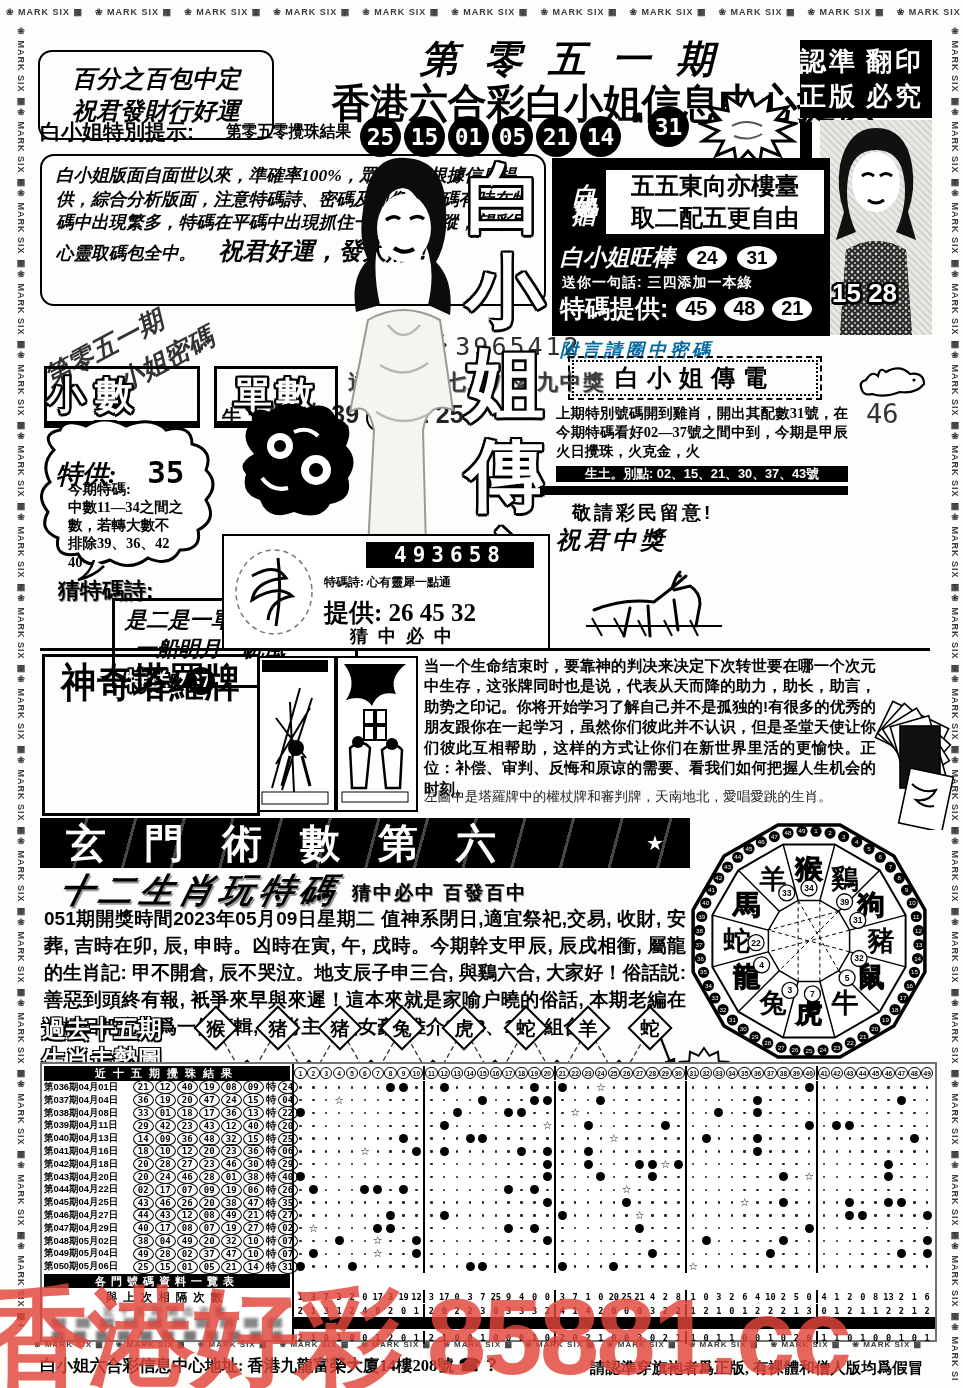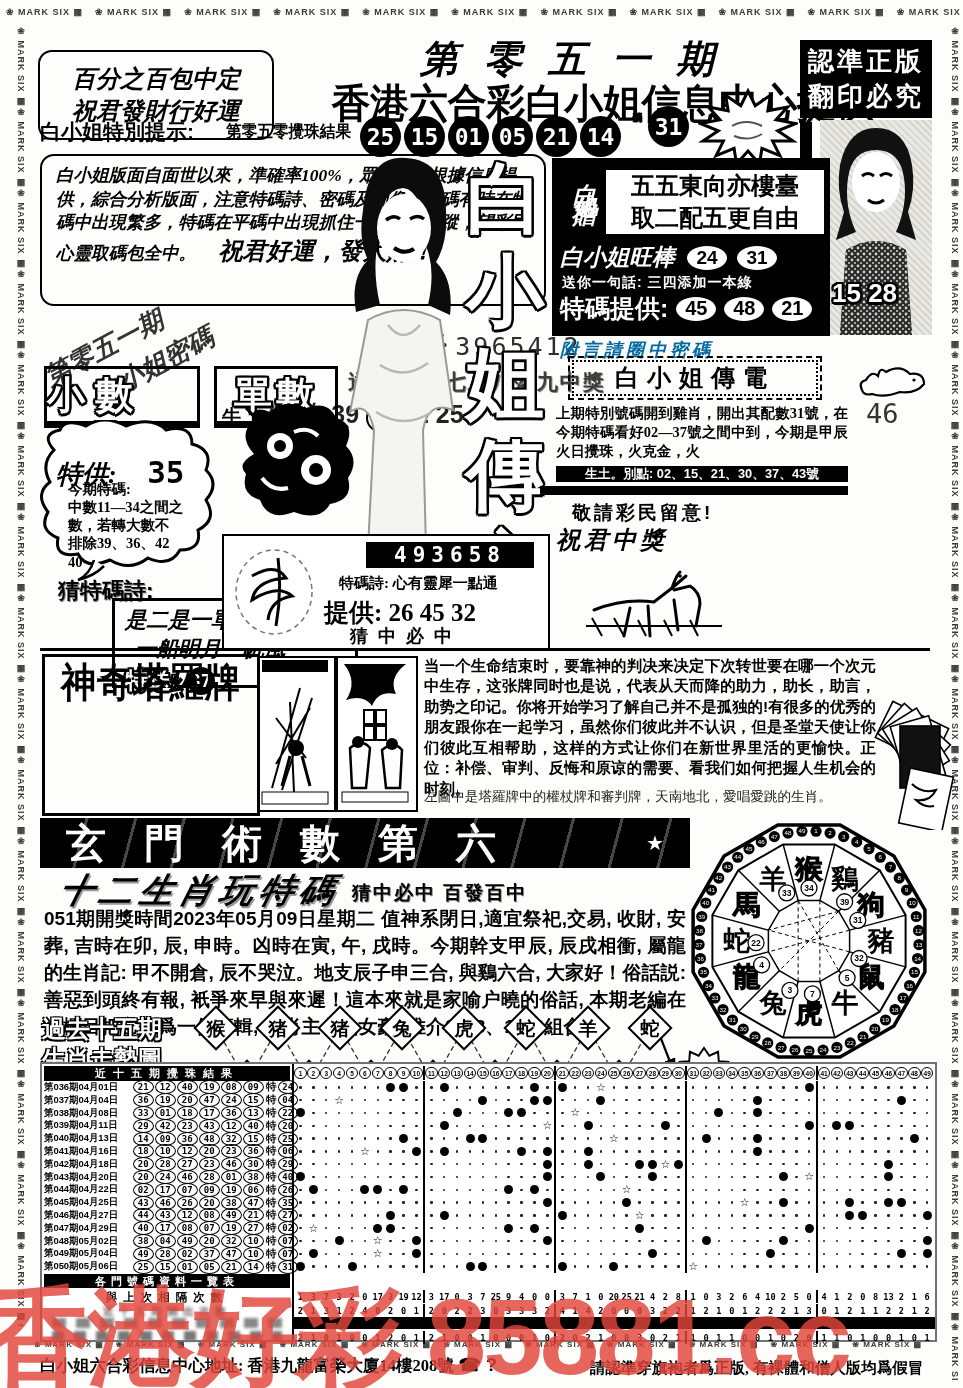--- a/index.html
+++ b/index.html
@@ -55,21 +55,21 @@
 <div class="abs strip strip-v" style="left:2px;top:26px;width:24px;height:1300px;"><span class="pat-unit">❀ MARK SIX ▦</span><span class="pat-unit">❀ MARK SIX ▦</span><span class="pat-unit">❀ MARK SIX ▦</span><span class="pat-unit">❀ MARK SIX ▦</span><span class="pat-unit">❀ MARK SIX ▦</span><span class="pat-unit">❀ MARK SIX ▦</span><span class="pat-unit">❀ MARK SIX ▦</span><span class="pat-unit">❀ MARK SIX ▦</span><span class="pat-unit">❀ MARK SIX ▦</span><span class="pat-unit">❀ MARK SIX ▦</span><span class="pat-unit">❀ MARK SIX ▦</span><span class="pat-unit">❀ MARK SIX ▦</span><span class="pat-unit">❀ MARK SIX ▦</span><span class="pat-unit">❀ MARK SIX ▦</span><span class="pat-unit">❀ MARK SIX ▦</span><span class="pat-unit">❀ MARK SIX ▦</span><span class="pat-unit">❀ MARK SIX ▦</span></div>
 <div class="abs strip strip-v" style="left:936px;top:26px;width:24px;height:1356px;"><span class="pat-unit">❀ MARK SIX ▦</span><span class="pat-unit">❀ MARK SIX ▦</span><span class="pat-unit">❀ MARK SIX ▦</span><span class="pat-unit">❀ MARK SIX ▦</span><span class="pat-unit">❀ MARK SIX ▦</span><span class="pat-unit">❀ MARK SIX ▦</span><span class="pat-unit">❀ MARK SIX ▦</span><span class="pat-unit">❀ MARK SIX ▦</span><span class="pat-unit">❀ MARK SIX ▦</span><span class="pat-unit">❀ MARK SIX ▦</span><span class="pat-unit">❀ MARK SIX ▦</span><span class="pat-unit">❀ MARK SIX ▦</span><span class="pat-unit">❀ MARK SIX ▦</span><span class="pat-unit">❀ MARK SIX ▦</span><span class="pat-unit">❀ MARK SIX ▦</span><span class="pat-unit">❀ MARK SIX ▦</span><span class="pat-unit">❀ MARK SIX ▦</span></div>
 <div class="abs strip" style="left:28px;top:1338px;width:900px;height:14px;line-height:14px;font-size:8px;"><span class="pat-unit">❀ MARK SIX ▦</span><span class="pat-unit">❀ MARK SIX ▦</span><span class="pat-unit">❀ MARK SIX ▦</span><span class="pat-unit">❀ MARK SIX ▦</span><span class="pat-unit">❀ MARK SIX ▦</span><span class="pat-unit">❀ MARK SIX ▦</span><span class="pat-unit">❀ MARK SIX ▦</span><span class="pat-unit">❀ MARK SIX ▦</span><span class="pat-unit">❀ MARK SIX ▦</span><span class="pat-unit">❀ MARK SIX ▦</span><span class="pat-unit">❀ MARK SIX ▦</span></div>
 
 <div class="abs box-round" style="left:38px;top:50px;width:232px;height:86px;display:flex;flex-direction:column;align-items:center;justify-content:center;">
   <div class="brush" style="font-size:24px;">百分之百包中定</div>
   <div class="brush" style="font-size:24px;">祝君發財行好運</div>
 </div>
 <div class="abs brush" style="left:300px;top:34px;width:560px;text-align:center;font-size:38px;letter-spacing:26px;">第零五一期</div>
 <div class="abs" style="left:288px;top:76px;width:630px;text-align:center;font-size:40px;font-weight:900;transform:scaleX(.97);">香港六合彩白小姐信息中心提供</div>
-<div class="abs blackbar" style="left:800px;top:40px;width:132px;height:78px;flex-direction:column;">
+<div class="abs blackbar" style="left:800px;top:40px;width:132px;height:78px;flex-direction:row;">
   <div style="font-size:26px;font-weight:900;letter-spacing:3px;">認準正版</div>
   <div style="font-size:26px;font-weight:900;letter-spacing:3px;">翻印必究</div>
 </div>
 
 <div class="abs" style="left:40px;top:118px;font-size:21px;font-weight:900;">白小姐特別提示:</div>
 <div class="abs" style="left:226px;top:120px;font-size:17px;font-weight:900;transform:scaleX(.92);transform-origin:left;">第零五零攪珠結果</div>
 <div class="abs" id="balls" style="left:360px;top:116px;text-align:right;"><span class="ball">25</span><span class="ball">15</span><span class="ball">01</span><span class="ball">05</span><span class="ball">21</span><span class="ball">14</span></div>
 <div class="abs" style="left:630px;top:104px;width:13px;font-size:10px;line-height:11px;font-weight:bold;writing-mode:vertical-rl;">特別號碼</div>
 <div class="abs ball" style="left:648px;top:106px;">31</div>
 <div class="abs" id="burst-top" style="left:698px;top:88px;"><svg width="100" height="80" viewBox="0 0 100 80">
@@ -219,21 +219,21 @@
 </div>
 
 <div class="abs" style="left:222px;top:534px;width:324px;height:112px;border:2.5px solid #000;background:#fff;">
   <svg class="abs" style="left:8px;top:10px;" width="84" height="92" viewBox="0 0 84 92">
     <ellipse cx="42" cy="46" rx="38" ry="42" fill="none" stroke="#777" stroke-width="1.5" stroke-dasharray="5 4"></ellipse>
     <path d="M20 30 q24 -14 34 2 q-30 2 -34 22 q26 -16 40 -4 q-22 4 -24 24 M46 12 q4 34 -2 68" fill="none" stroke="#000" stroke-width="3"></path>
   </svg>
   <div class="abs blackbar" style="left:142px;top:6px;width:168px;height:26px;">
     <span style="font-size:21px;font-weight:bold;letter-spacing:6px;font-family:'DejaVu Sans Mono',monospace;">493658</span>
   </div>
-  <div class="abs brush" style="left:115px;top:38px;font-size:15px;font-style:normal;">特碼詩: 心有靈犀一點通</div>
+  <div class="abs brush" style="left:100px;top:38px;font-size:12px;font-style:normal;">特碼詩: 心有靈犀一點通</div>
   <div class="abs brush" style="left:100px;top:60px;font-size:25px;font-style:normal;">提供:  26  45  32</div>
   <div class="abs brush" style="left:126px;top:88px;font-size:18px;letter-spacing:10px;font-style:normal;">猜中必中</div>
 </div>
 
 <svg class="abs" style="left:584px;top:540px;" width="140" height="104" viewBox="0 0 140 104">
   <path d="M10 70 q30 -12 60 -8 l18 -14 q4 -12 8 -16 m-8 16 l14 -12 m-12 14 l16 -4 q10 6 10 18 l-4 22 m-22 -26 l4 30 m-48 -22 l-6 28 m24 -30 l2 30" fill="none" stroke="#000" stroke-width="3" stroke-linecap="round"></path>
   <path d="M2 86 h136 M8 78 l10 18 M30 78 l10 18 M54 80 l8 16 M80 80 l8 16 M106 80 l8 16" stroke="#000" stroke-width="2"></path>
   <circle cx="96" cy="36" r="1.8" fill="#000"></circle>
 </svg>
 

